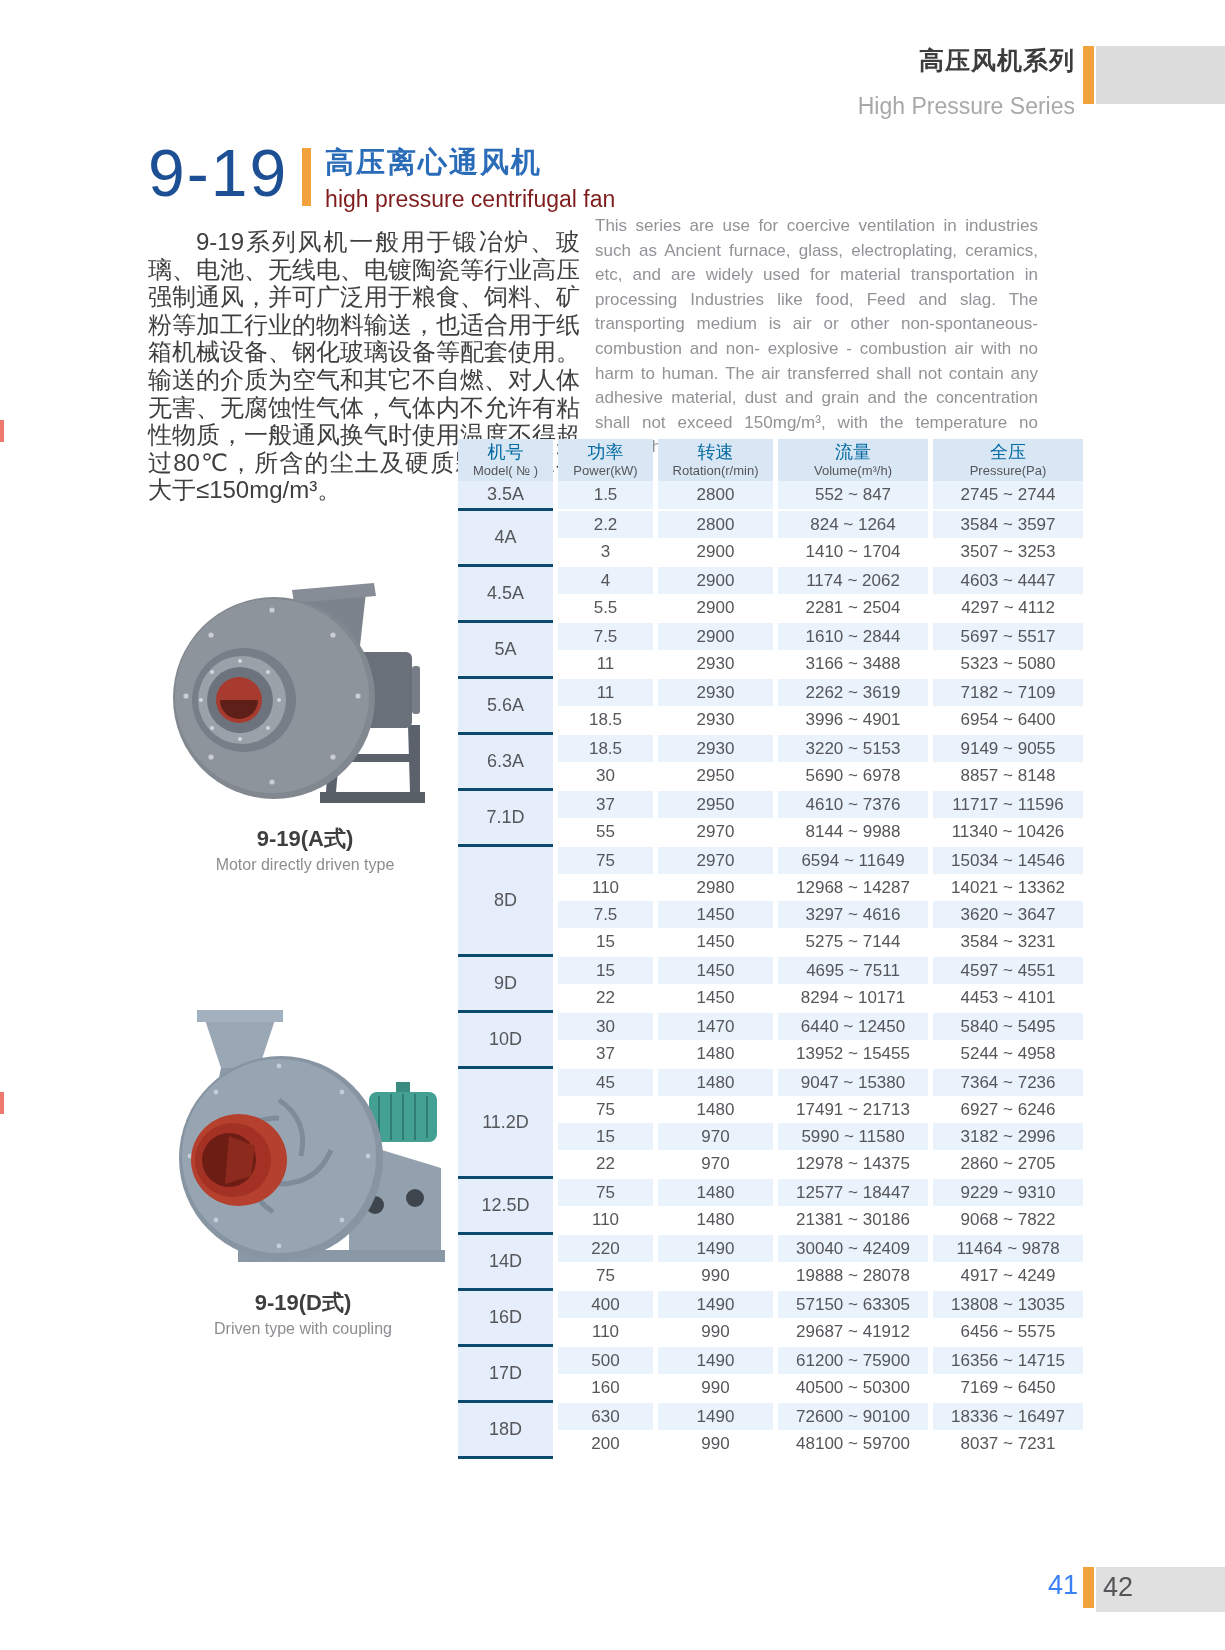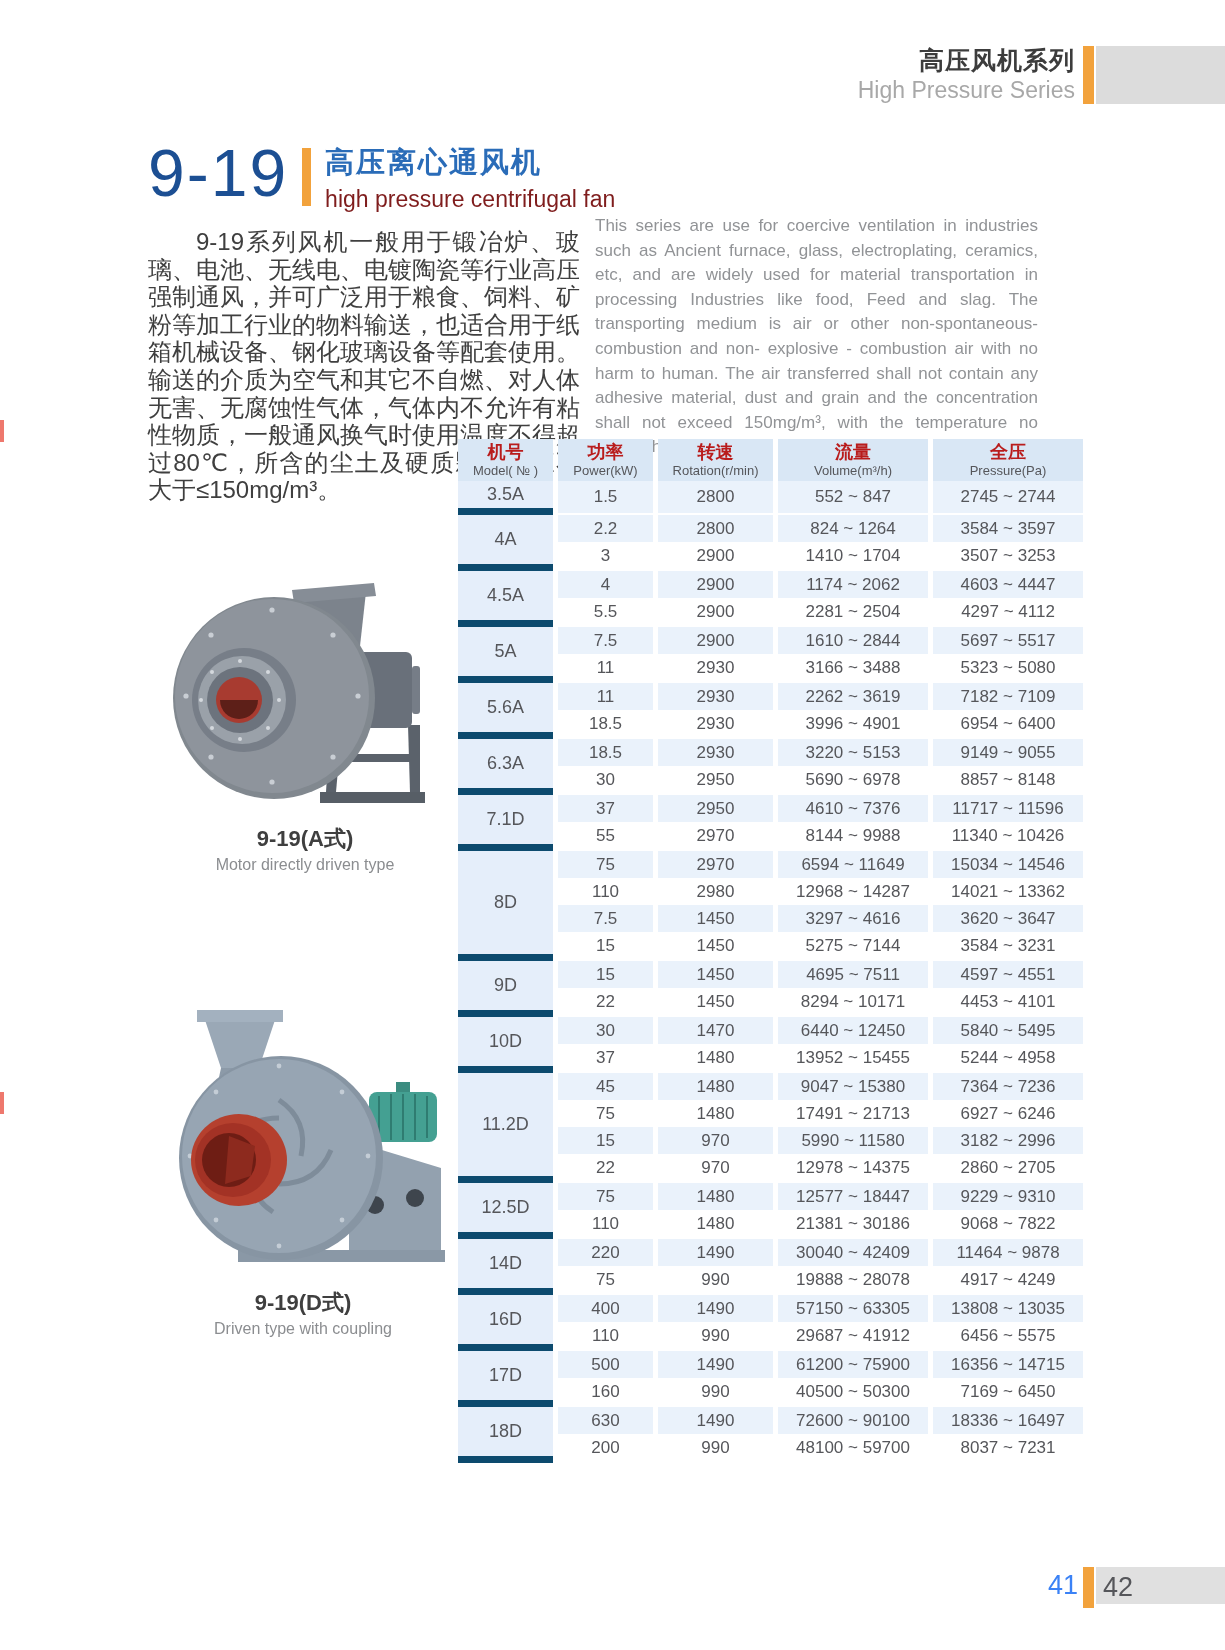--- a/index.html
+++ b/index.html
@@ -3,21 +3,21 @@
 <meta charset="utf-8">
 <style>
   html,body{margin:0;padding:0;}
   body{
     width:1225px;height:1650px;position:relative;background:#ffffff;
     font-family:"Liberation Sans","DejaVu Sans",sans-serif;overflow:hidden;
   }
   
   .series-text{position:absolute;top:44px;right:150px;text-align:right;}
   .series-zh{font-size:25px;font-weight:bold;color:#3c3c3c;letter-spacing:1px;}
-  .series-en{font-size:23px;color:#a8a8a8;margin-top:0;}
+  .series-en{font-size:23px;color:#a8a8a8;margin-top:16px;}
   .hdr-orange{position:absolute;left:1083px;top:46px;width:11px;height:58px;background:#f2a23c;}
   .hdr-gray{position:absolute;left:1096px;top:46px;width:129px;height:58px;background:#dcdcdc;}
 
   
   .title-row{position:absolute;left:148px;top:133px;display:flex;align-items:center;}
   .title-model{font-size:66px;line-height:70px;color:#1c4f93;font-weight:500;letter-spacing:2px;}
   .title-sep{width:9px;height:58px;background:#f2a23c;margin:8px 14px 0 14px;}
   .title-names{padding-top:10px;}
   .title-zh{font-size:29px;font-weight:bold;color:#2a6cb8;letter-spacing:2px;}
   .title-en{font-size:23px;color:#7f1d1d;margin-top:3px;}
@@ -33,32 +33,32 @@
   .fig-a{left:160px;top:540px;width:290px;}
   .fig-d{left:148px;top:1000px;width:310px;}
   .fig-img{display:block;margin:0 auto;}
   .fig-cap-zh{font-size:22px;font-weight:bold;color:#3f3f3f;margin-top:16px;}
   .fig-cap-en{font-size:16px;color:#8b8d90;margin-top:2px;text-align:center;}
 
   
   .spec-table{position:absolute;left:453px;top:439px;border-collapse:separate;border-spacing:5px 0;
               table-layout:fixed;}
   .spec-table th{background:#d9e7f5;height:42px;padding:0;vertical-align:middle;}
-  .h-zh{font-size:18px;font-weight:bold;color:#b91c1c;line-height:20px;}
+  .h-zh{font-size:18px;font-weight:normal;color:#0369a1;line-height:20px;}
   .h-en{font-size:13px;font-weight:normal;color:#55565a;line-height:15px;margin-top:1px;}
   .spec-table td{height:27px;padding:0;text-align:center;vertical-align:middle;
                  font-size:17px;color:#55565a;background:#ffffff;}
   .spec-table tr.r-shade td.data-cell{background:#eaf2fb;}
-  .spec-table td.model-cell{background:#e5eefa;font-size:18px;border-bottom:7px solid #0c4a6e;}
+  .spec-table td.model-cell{background:#e5eefa;font-size:18px;border-bottom:3px solid #0c4a6e;}
   .spec-table tr.g-end td.data-cell{border-bottom:2px solid #ffffff;}
 
   
   .pg-left{position:absolute;top:1570px;right:147px;font-size:27px;color:#3b82f6;}
   .ftr-orange{position:absolute;left:1083px;top:1567px;width:11px;height:41px;background:#f2a23c;}
-  .ftr-gray{position:absolute;left:1096px;top:1567px;width:129px;height:37px;background:#e0e0e0;
+  .ftr-gray{position:absolute;left:1096px;top:1567px;width:129px;height:45px;background:#e0e0e0;
             font-size:27px;color:#55565a;line-height:41px;padding-left:7px;box-sizing:border-box;}
 
   
   .edge-mark{position:absolute;left:0;width:4px;height:22px;background:#e84b3c;opacity:.75;}
   .em1{top:420px;} .em2{top:1092px;}
 </style>
 </head>
 <body>
 
 <div class="series-text">

